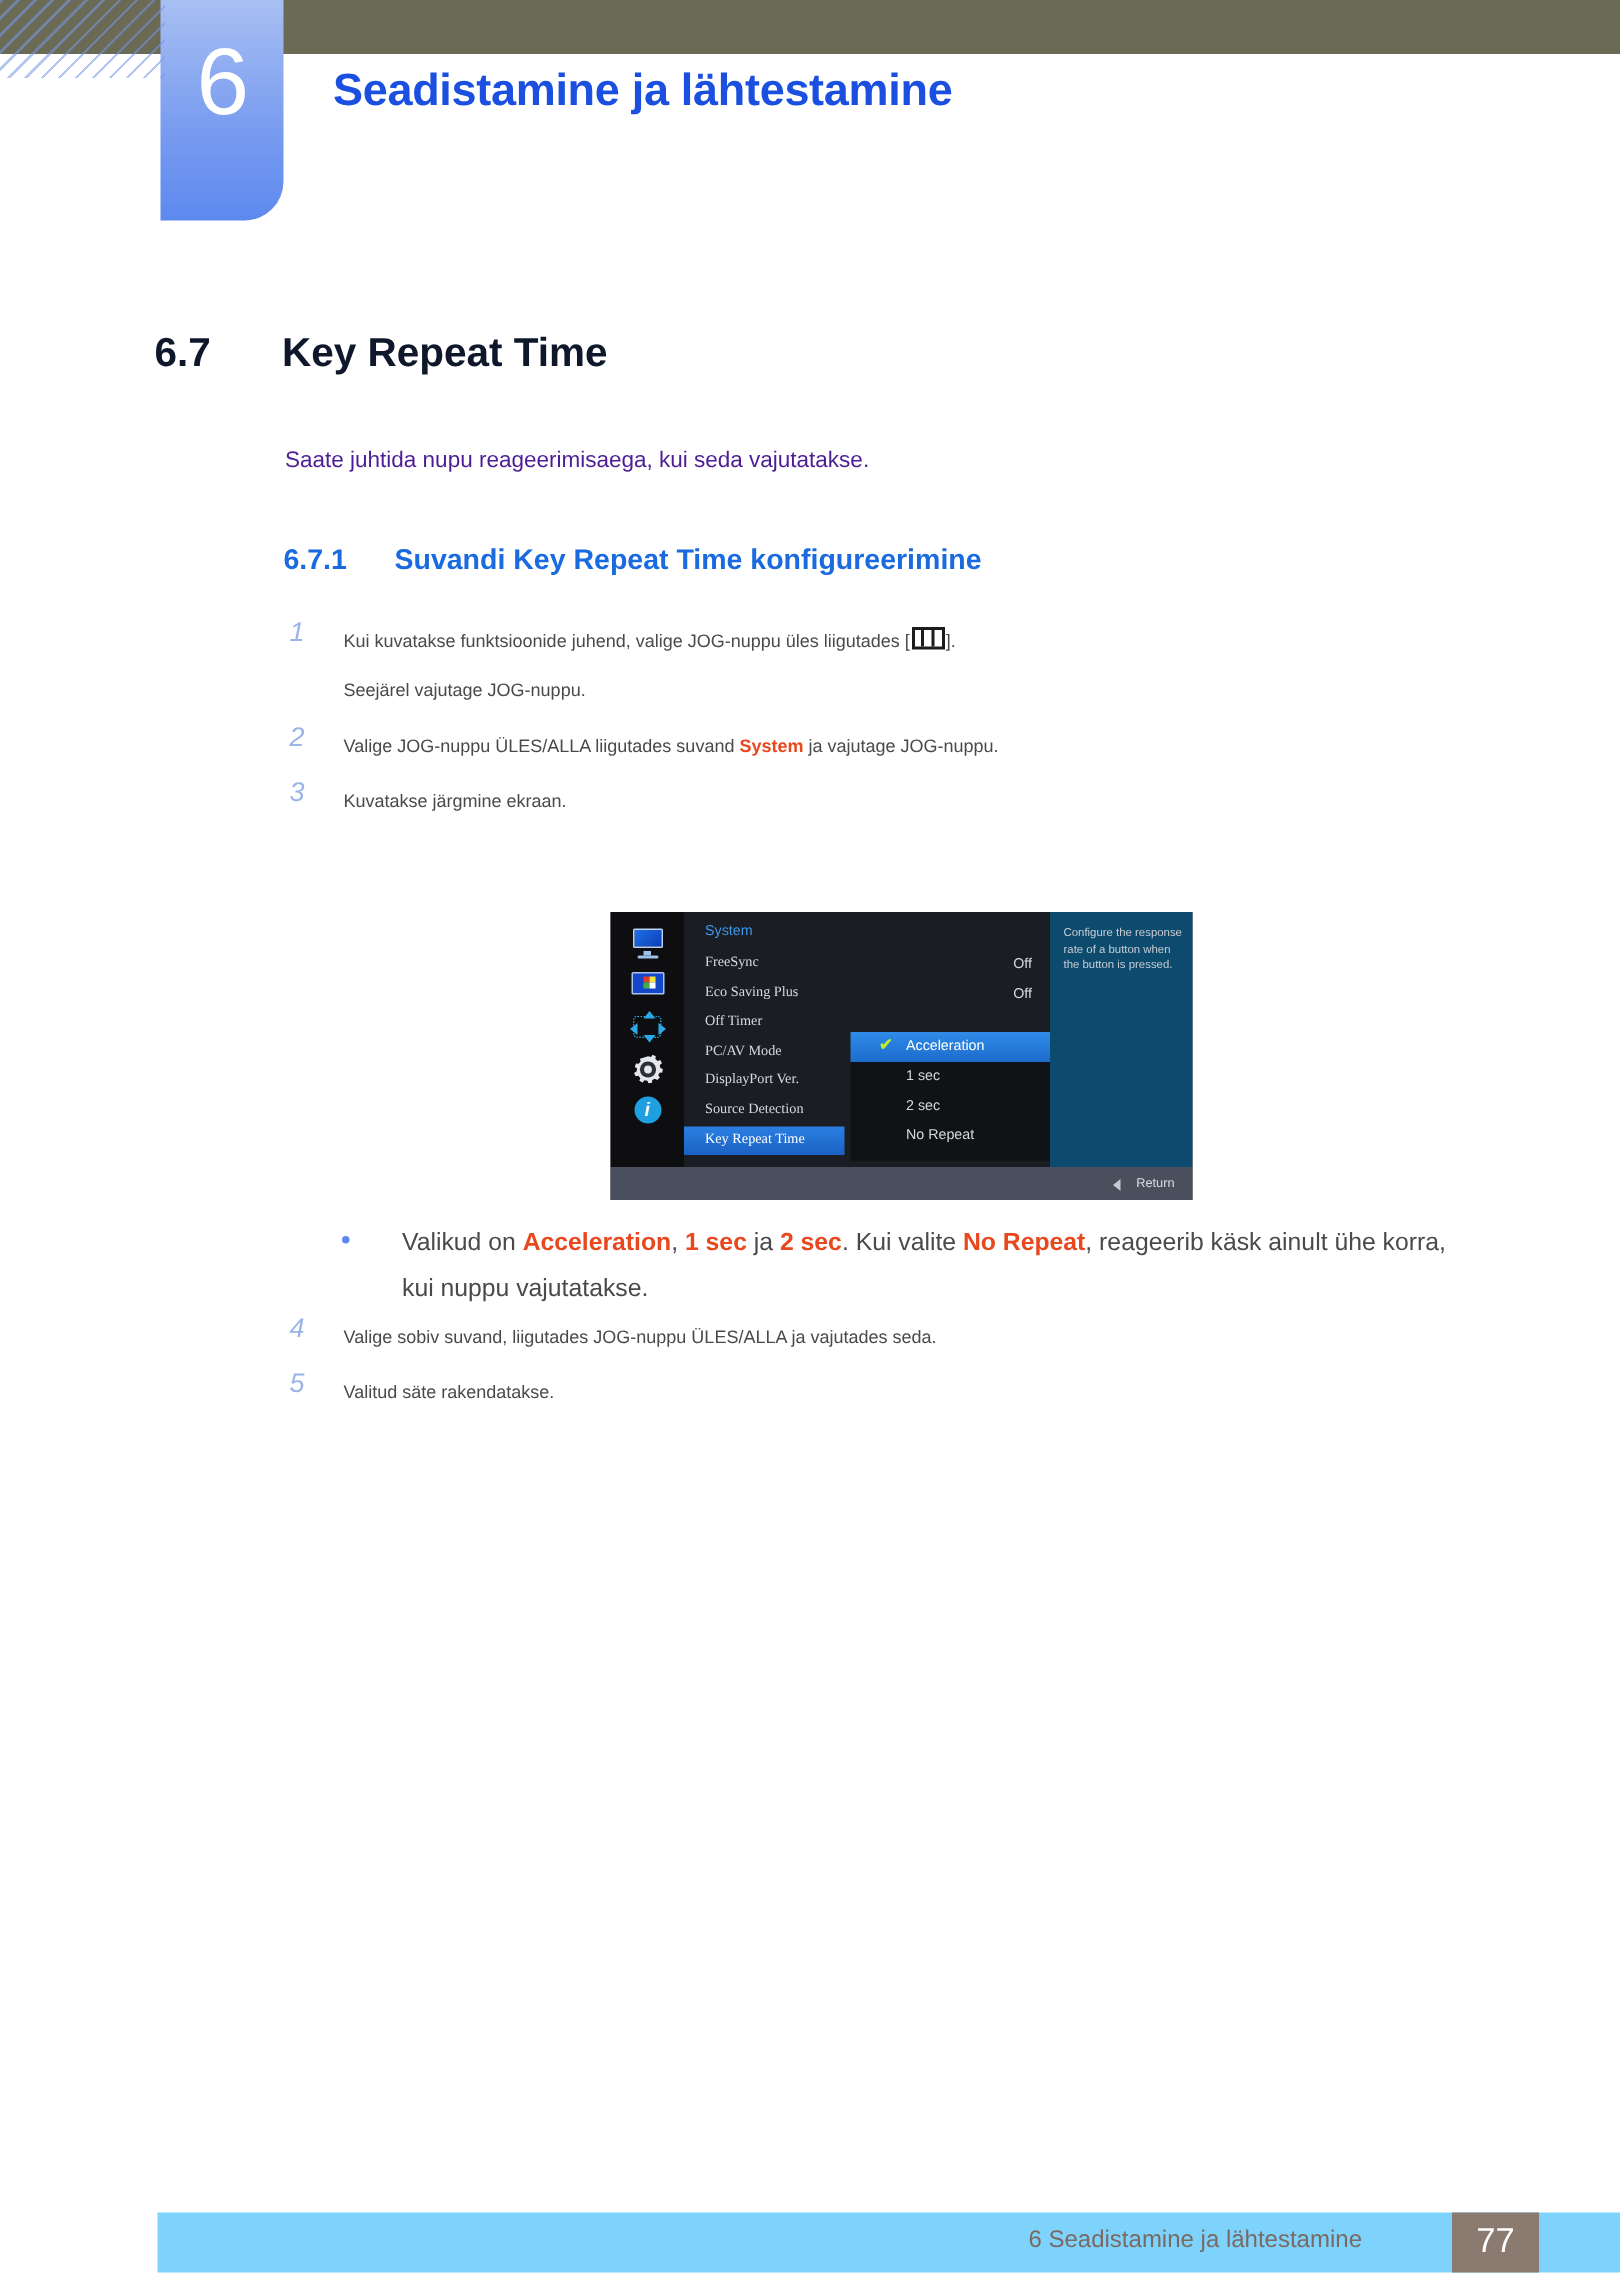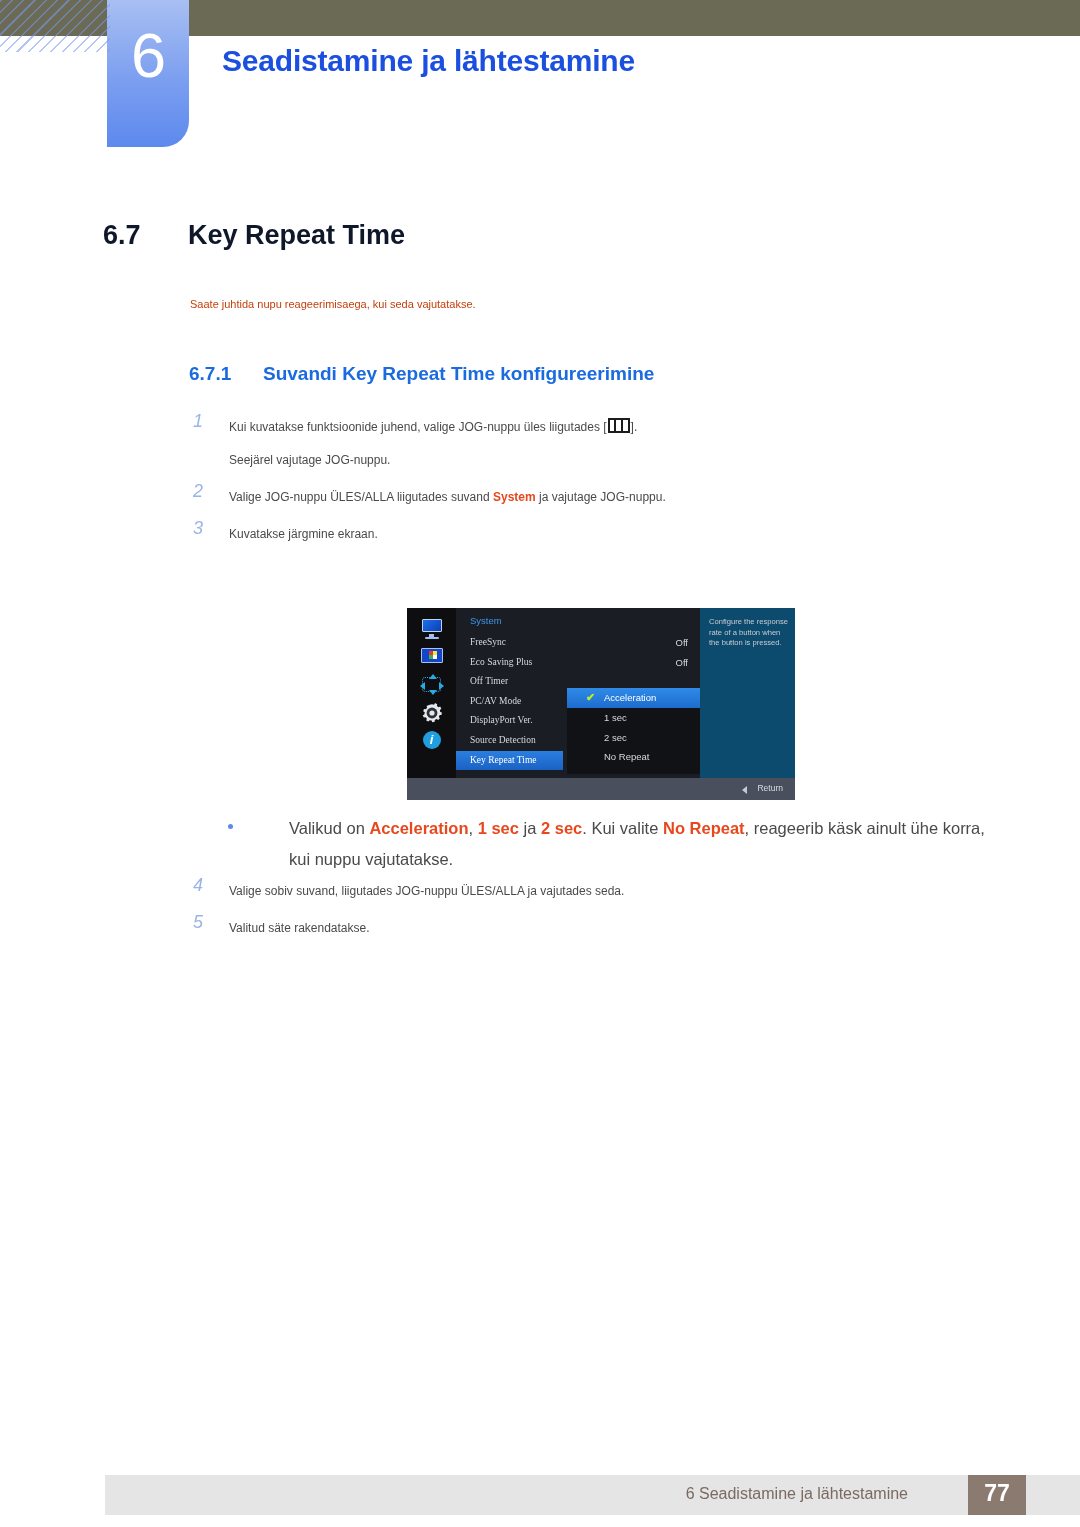--- a/index.html
+++ b/index.html
@@ -74,22 +74,22 @@
     font-size: 27px;
     font-weight: bold;
     color: #0f172a;
     white-space: nowrap;
   }
   .sec-h1 .num { display: inline-block; width: 85px; }
 
   .lead-para {
     position: absolute;
     top: 298px; left: 190px;
-    font-size: 11px;
-    color: #c2410c;
+    font-size: 15px;
+    color: #4c1d95;
     white-space: nowrap;
   }
 
   .sec-h2 {
     position: absolute;
     top: 363px; left: 189px;
     font-size: 19px;
     font-weight: bold;
     color: #1a6ae0;
     white-space: nowrap;
@@ -155,21 +155,21 @@
     width: 5px; height: 5px;
     background: #5d89ee;
     border-radius: 50%;
   }
   .bullet-body {
     padding-left: 40px;
     font-size: 16.5px;
     color: #4a4a4a;
     line-height: 31px;
   }
-  .bullet-body .ln { display: block; white-space: nowrap; margin-left: 21px; }
+  .bullet-body .ln { display: block; white-space: nowrap; }
 
   
   .steps-tail {
     position: absolute;
     top: 875px; left: 189px;
     width: 830px;
   }
 
   
   .osd {
@@ -358,42 +358,42 @@
     border-top: 4px solid transparent;
     border-bottom: 4px solid transparent;
     border-right: 5px solid #c6c9d0;
   }
 
   
   .footer-bar {
     position: absolute;
     bottom: 12px; left: 105px;
     width: 975px; height: 40px;
-    background: #e5e5e5;
+    background: #7dd3fc;
   }
   .footer-text {
     position: absolute;
     right: 172px; top: 10px;
     font-size: 16px;
     color: #7a6a63;
     white-space: nowrap;
   }
   .footer-pagebox {
     position: absolute;
     left: 863px; top: 0;
     width: 58px; height: 40px;
     background: #8b7a70;
   }
   .footer-pagenum {
     position: absolute;
     left: 0; top: 5px;
     width: 58px;
     text-align: center;
     font-size: 23px;
-    font-weight: bold;
+    font-weight: normal;
     color: #ffffff;
   }
 </style>
 </head>
 <body>
 
 <div class="page">
 
   <div class="header-bar"></div>
   <div class="header-hatch"></div>

